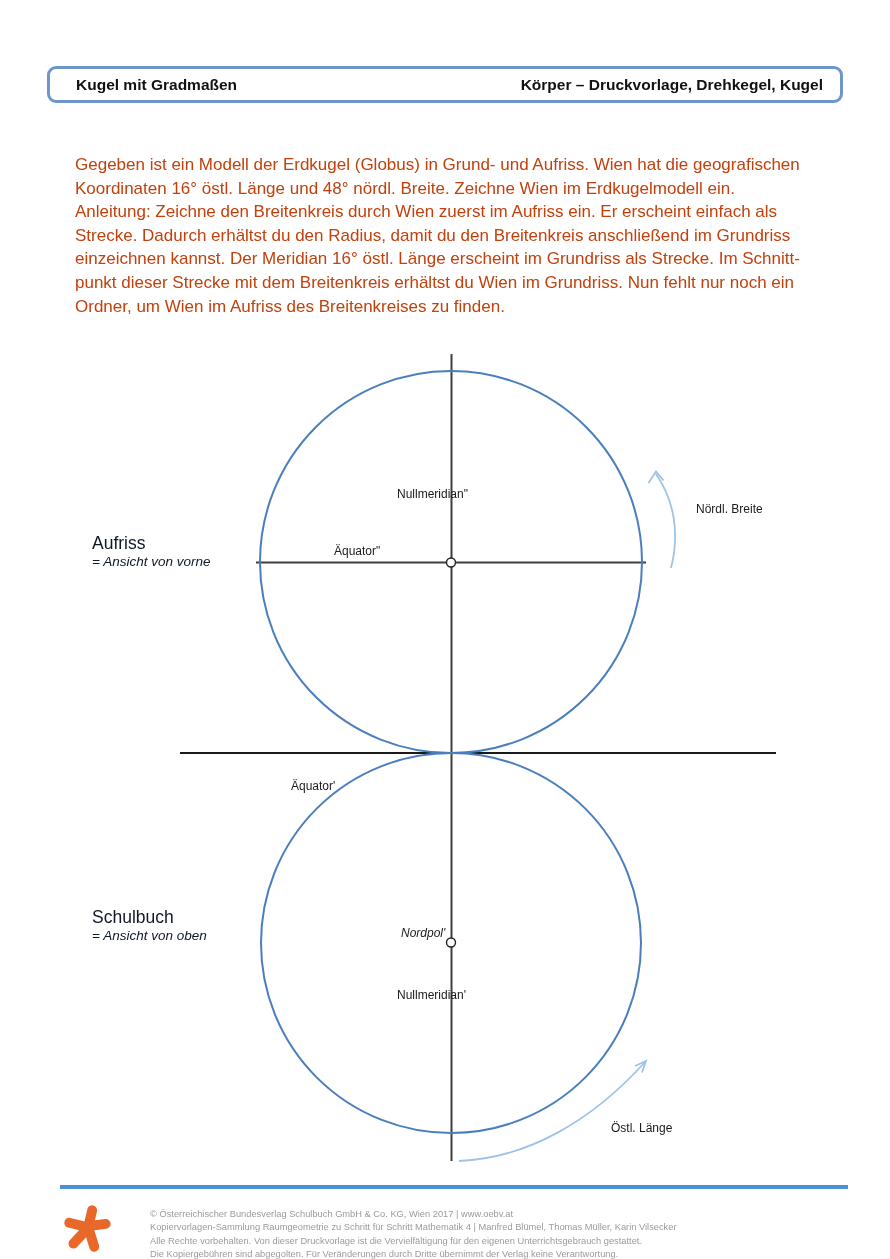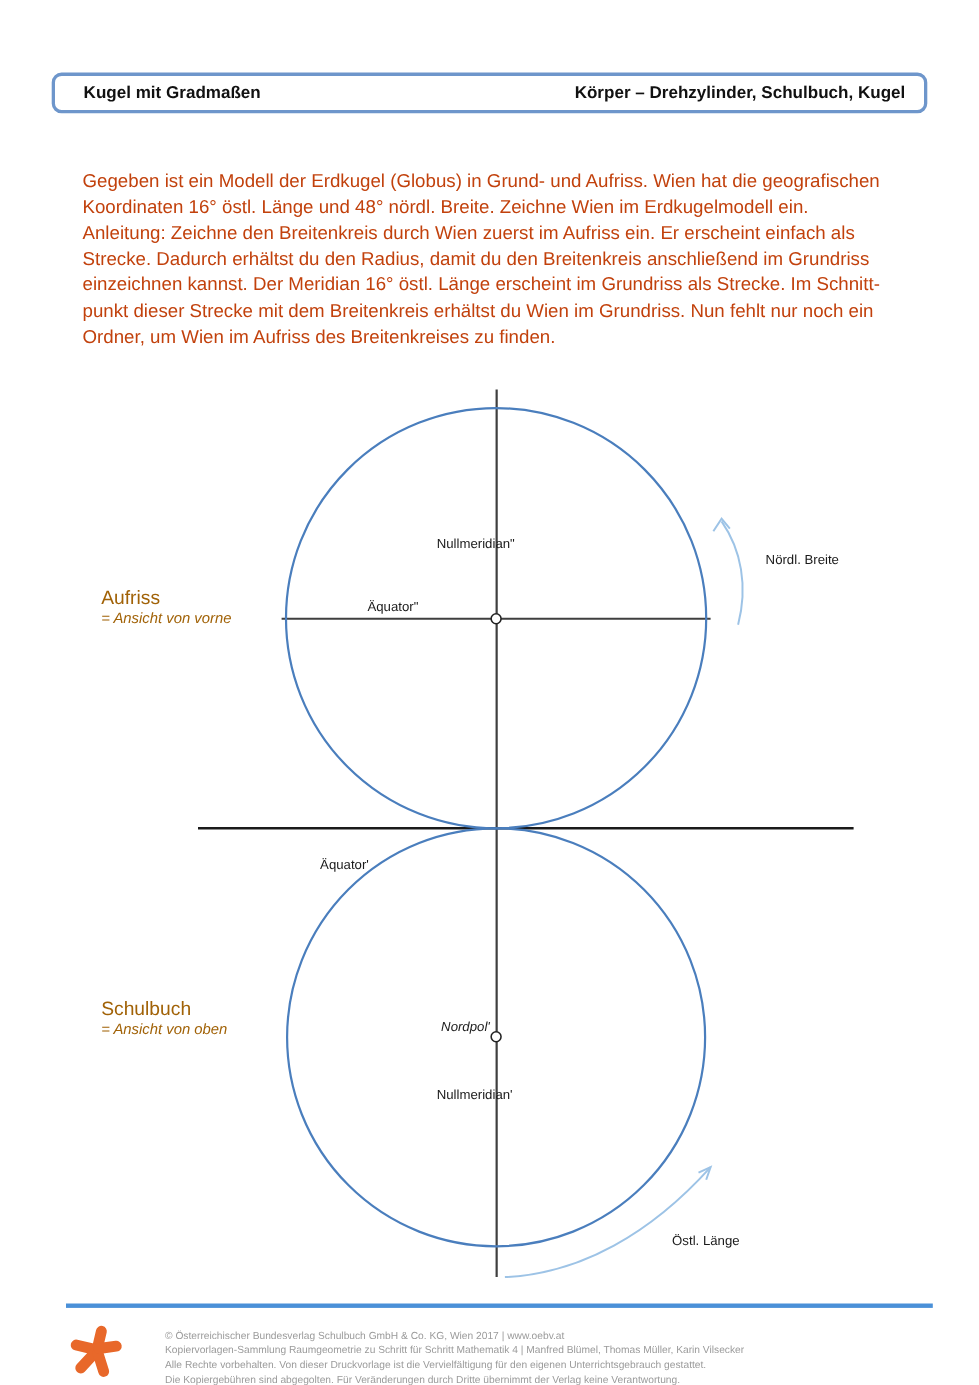--- a/index.html
+++ b/index.html
@@ -47,21 +47,21 @@
     position: absolute;
     left: 0; top: 0;
     width: 890px; height: 1259px;
   }
   .lbl {
     position: absolute;
     font-size: 12px;
     color: #1a1a1a;
     white-space: nowrap;
   }
-  .view-title-block { position: absolute; color: #a16207; white-space: nowrap; }
+  .view-title-block { position: absolute; color: #0f172a; white-space: nowrap; }
   .view-title { font-size: 17.5px; line-height: 22px; }
   .view-subtitle { font-size: 13.5px; line-height: 16px; font-style: italic; }
   
   .footer-rule {
     position: absolute;
     left: 60px; top: 1166px;
     width: 788px; height: 3.5px;
     background: #4a90d8;
   }
   .footer-logo {
@@ -79,21 +79,21 @@
     white-space: pre-line;
   }
 </style>
 </head>
 <body>
 
 <div class="page">
 
   <div class="header-box">
     <span class="header-title">Kugel mit Gradmaßen</span>
-    <span class="header-title">Körper – Drehzylinder, Schulbuch, Kugel</span>
+    <span class="header-title">Körper – Druckvorlage, Drehkegel, Kugel</span>
   </div>
 
   <div class="task-text">Gegeben ist ein Modell der Erdkugel (Globus) in Grund- und Aufriss. Wien hat die geografischen
 Koordinaten 16° östl. Länge und 48° nördl. Breite. Zeichne Wien im Erdkugelmodell ein.
 Anleitung:  Zeichne den Breitenkreis durch Wien zuerst im Aufriss ein. Er erscheint einfach als
 Strecke. Dadurch erhältst du den Radius, damit du den Breitenkreis anschließend im Grundriss
 einzeichnen kannst. Der Meridian 16° östl. Länge erscheint im Grundriss als Strecke. Im Schnitt-
 punkt dieser Strecke mit dem Breitenkreis erhältst du Wien im Grundriss. Nun fehlt nur noch ein
 Ordner, um Wien im Aufriss des Breitenkreises zu finden.</div>
 

